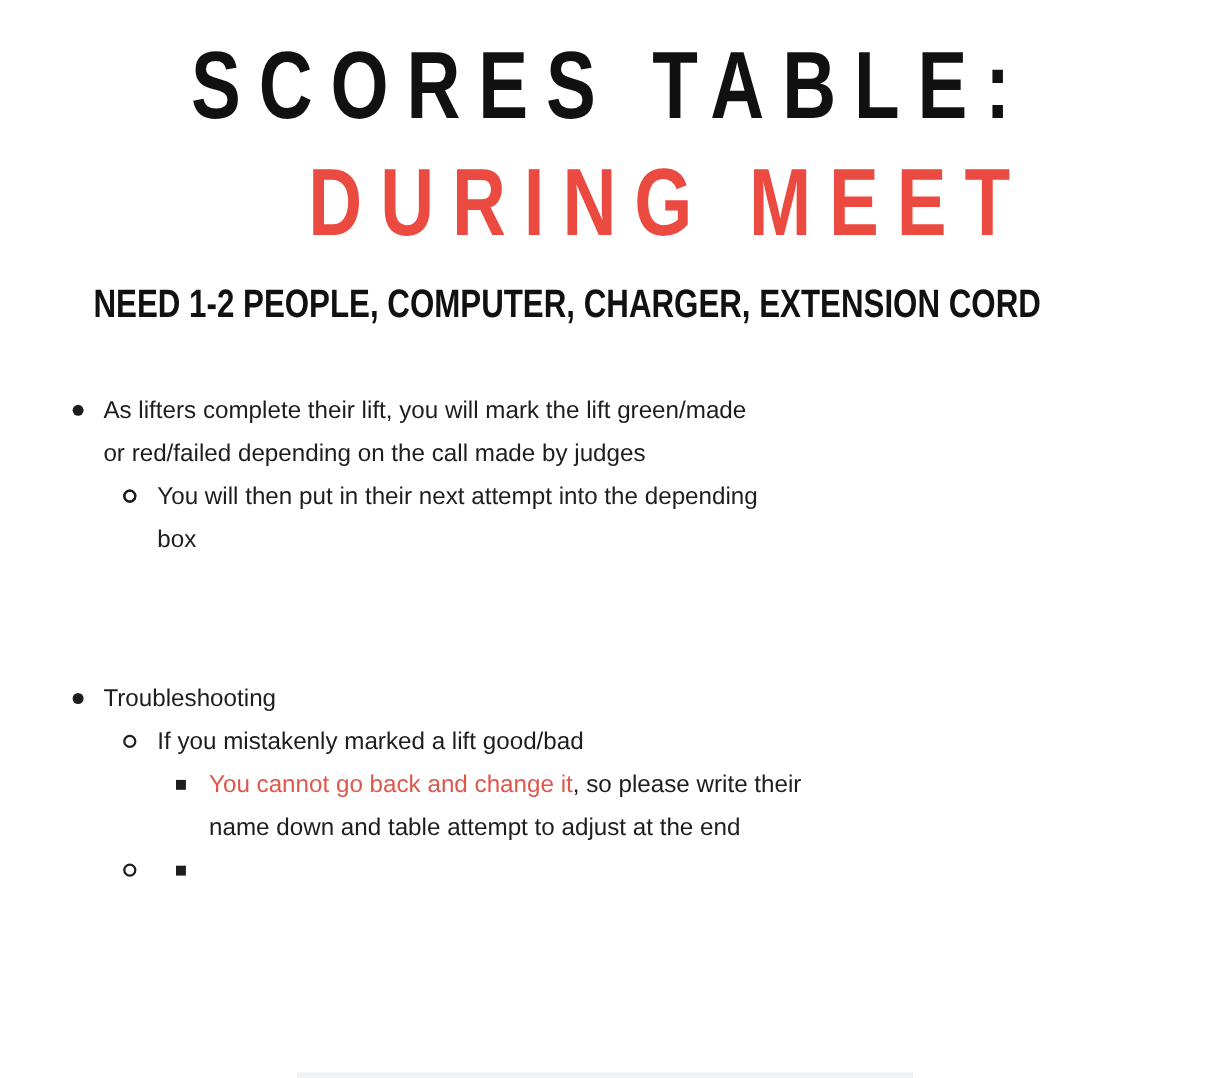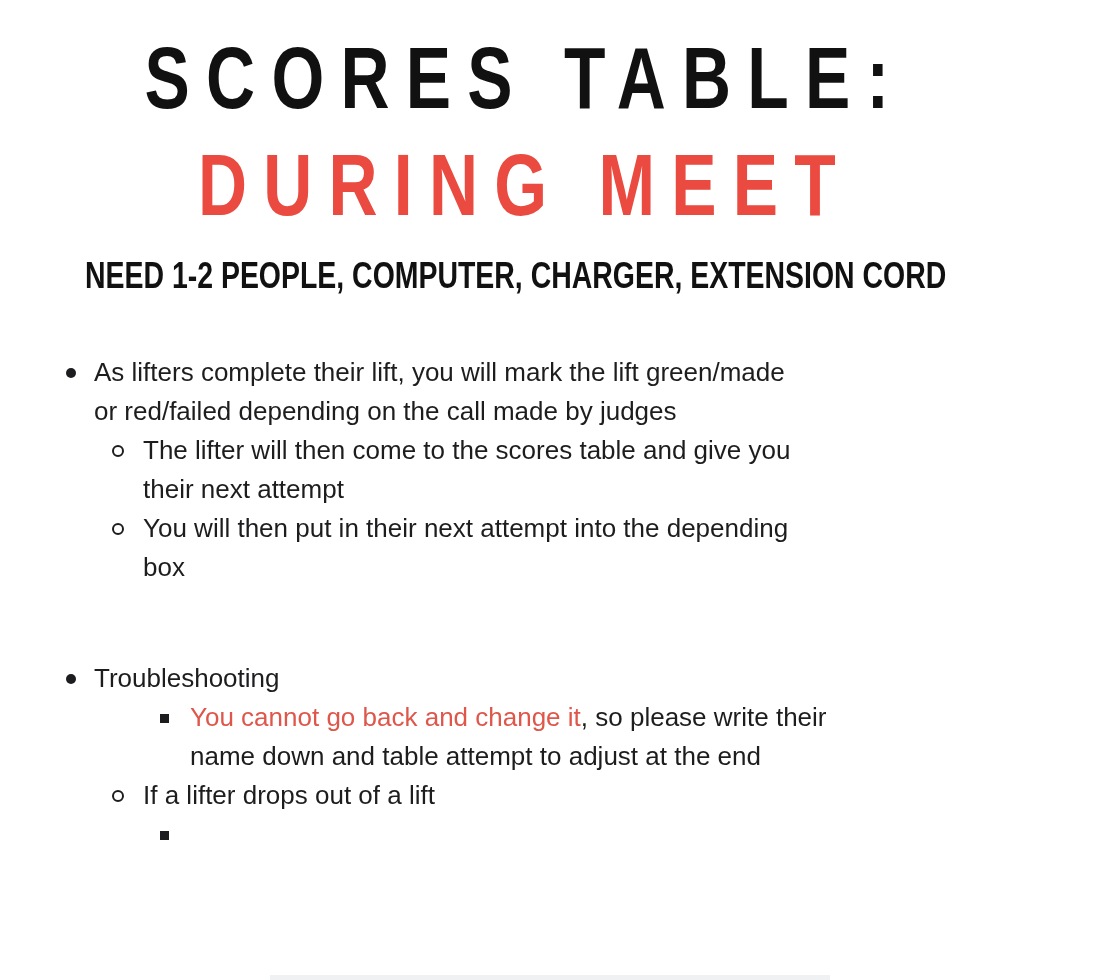--- a/index.html
+++ b/index.html
@@ -17,21 +17,21 @@
     background: #ffffff;
     overflow: hidden;
     font-family: "Liberation Sans", sans-serif;
     color: var(--body-ink);
   }
 
   
   .header {
     width: 1050px;
     padding-top: 34px;
-    text-align: center;
+    text-align: right;
   }
   .title-line {
     font-weight: bold;
     font-size: 87px;
     line-height: 1;
     letter-spacing: 0.24em;
     transform: scaleX(0.78);
     transform-origin: 50% 50%;
     white-space: nowrap;
   }
@@ -47,24 +47,24 @@
     color: var(--title-ink);
     letter-spacing: 0;
     transform: scaleX(0.79);
     transform-origin: 0 50%;
     white-space: nowrap;
   }
 
   
   .list {
     margin-top: 56px;
-    font-size: 26px;
+    font-size: 22px;
     line-height: 39px;
   }
-  .section2 { margin-top: 72px; }
+  .section2 { margin-top: 106px; }
 
   .li { position: relative; }
   .li-text { white-space: pre-line; display: block; }
   .l1 { padding-left: 94px;  padding-right: 100px; }
   .l2 { padding-left: 143px; padding-right: 90px; }
   .l3 { padding-left: 190px; padding-right: 80px; }
 
   .marker { position: absolute; display: block; }
   .dot {
     left: 66px; top: 15px;
@@ -108,42 +108,43 @@
 
   <div class="list">
 
     <div class="li l1">
       <span class="marker dot"></span>
       <span class="li-text">As lifters complete their lift, you will mark the lift green/made
 or red/failed depending on the call made by judges</span>
     </div>
     <div class="li l2">
       <span class="marker circle"></span>
-      <span class="li-text">The lifter will then come to the scores table and give you
-their next attempt</span>
     </div>
     <div class="li l2">
       <span class="marker circle"></span>
       <span class="li-text">You will then put in their next attempt into the depending
 box</span>
     </div>
 
     <div class="section2">
       <div class="li l1">
         <span class="marker dot"></span>
         <span class="li-text">Troubleshooting</span>
       </div>
+      <div class="li l2">
+        <span class="marker circle"></span>
+        <span class="li-text">If you mistakenly marked a lift good/bad</span>
+      </div>
       <div class="li l3">
         <span class="marker square"></span>
         <span class="li-text"><span class="red-text">You cannot go back and change it</span><span>, so please write their
 name down and table attempt to adjust at the end</span></span>
       </div>
       <div class="li l2">
         <span class="marker circle"></span>
-        <span class="li-text">If a lifter drops out of a lift</span>
       </div>
       <div class="li l3">
         <span class="marker square"></span>
       </div>
     </div>
 
   </div>
 
   <div class="bottom-bar"></div>
 </div>

